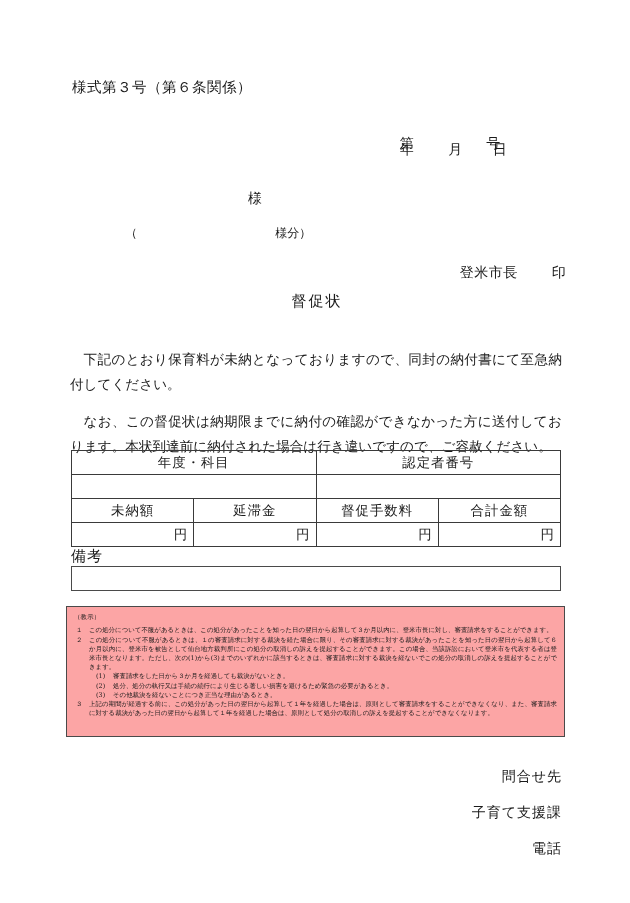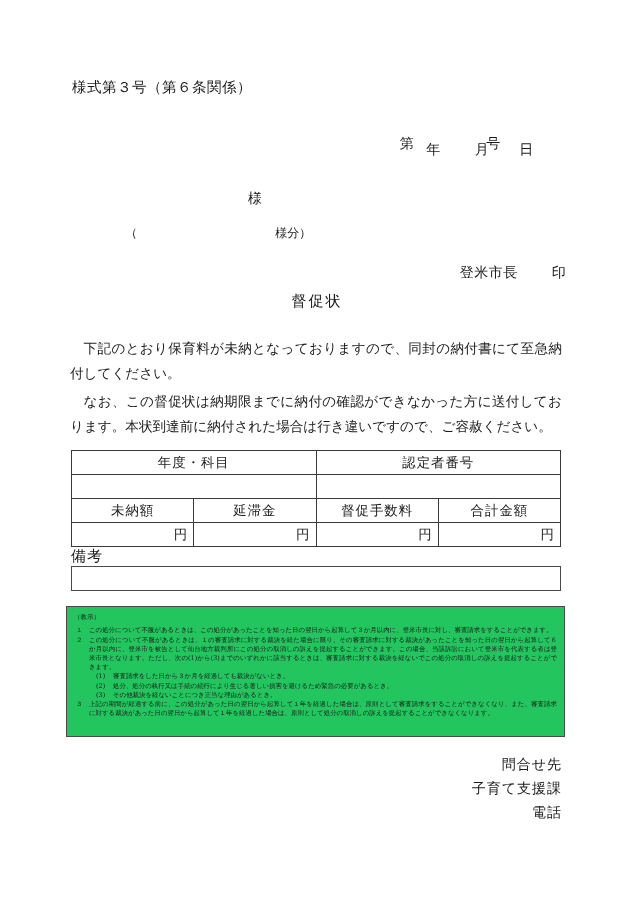--- a/index.html
+++ b/index.html
@@ -20,21 +20,21 @@
     position: absolute;
     inset: 0;
     width: 630px;
     height: 903px;
     box-sizing: border-box;
     padding: 0;
     overflow: hidden;
   }
 
   
-  .t { position: absolute; white-space: pre; line-height: 1; text-align: center; }
+  .t { position: absolute; white-space: pre; line-height: 1; }
 
   
   .form-no {
     left: 72px;
     top: 80px;
     font-size: 14.5px;
     letter-spacing: 0.5px;
   }
   .doc-number-row {
     left: 380px;
@@ -93,21 +93,21 @@
     position: absolute;
     left: 70px;
     top: 335px;
     width: 492px;
     font-size: 13.6px;
     line-height: 25px;
     text-align: justify;
     text-justify: inter-ideograph;
   }
   .body-block p {
-    margin: 1px 0 3px 0;
+    margin: 12px 0 3px 0;
     text-indent: 1em;
   }
 
   
   .main-table {
     position: absolute;
     left: 71px;
     top: 450px;
     width: 490px;
     border-collapse: collapse;
@@ -150,21 +150,21 @@
   
   .kyoji-box {
     position: absolute;
     left: 66px;
     top: 606px;
     width: 499px;
     height: 131px;
     border: 1px solid #4a4a4a;
     box-sizing: border-box;
     padding: 6px 7px 4px 7px;
-    background: #22c55e;
+    background: #fca5a5;
   }
   .kyoji-title {
     font-size: 6.4px;
     line-height: 9px;
     margin-bottom: 4px;
     letter-spacing: 0.2px;
   }
   .kyoji-item {
     position: relative;
     font-size: 6.4px;
@@ -197,21 +197,21 @@
   .contact {
     position: absolute;
     left: 330px;
     top: 752px;
     width: 232px;
     text-align: right;
     font-size: 14px;
     line-height: 24px;
     letter-spacing: 1px;
   }
-  .contact div { display: block; }
+  .contact div { display: block; margin-top: 12px; }
 </style>
 </head>
 <body>
 
 <div class="page">
 
   <div class="t form-no">様式第３号（第６条関係）</div>
 
   <div class="t doc-number-row">
     <span>第</span><span class="lbl-no">号</span>

